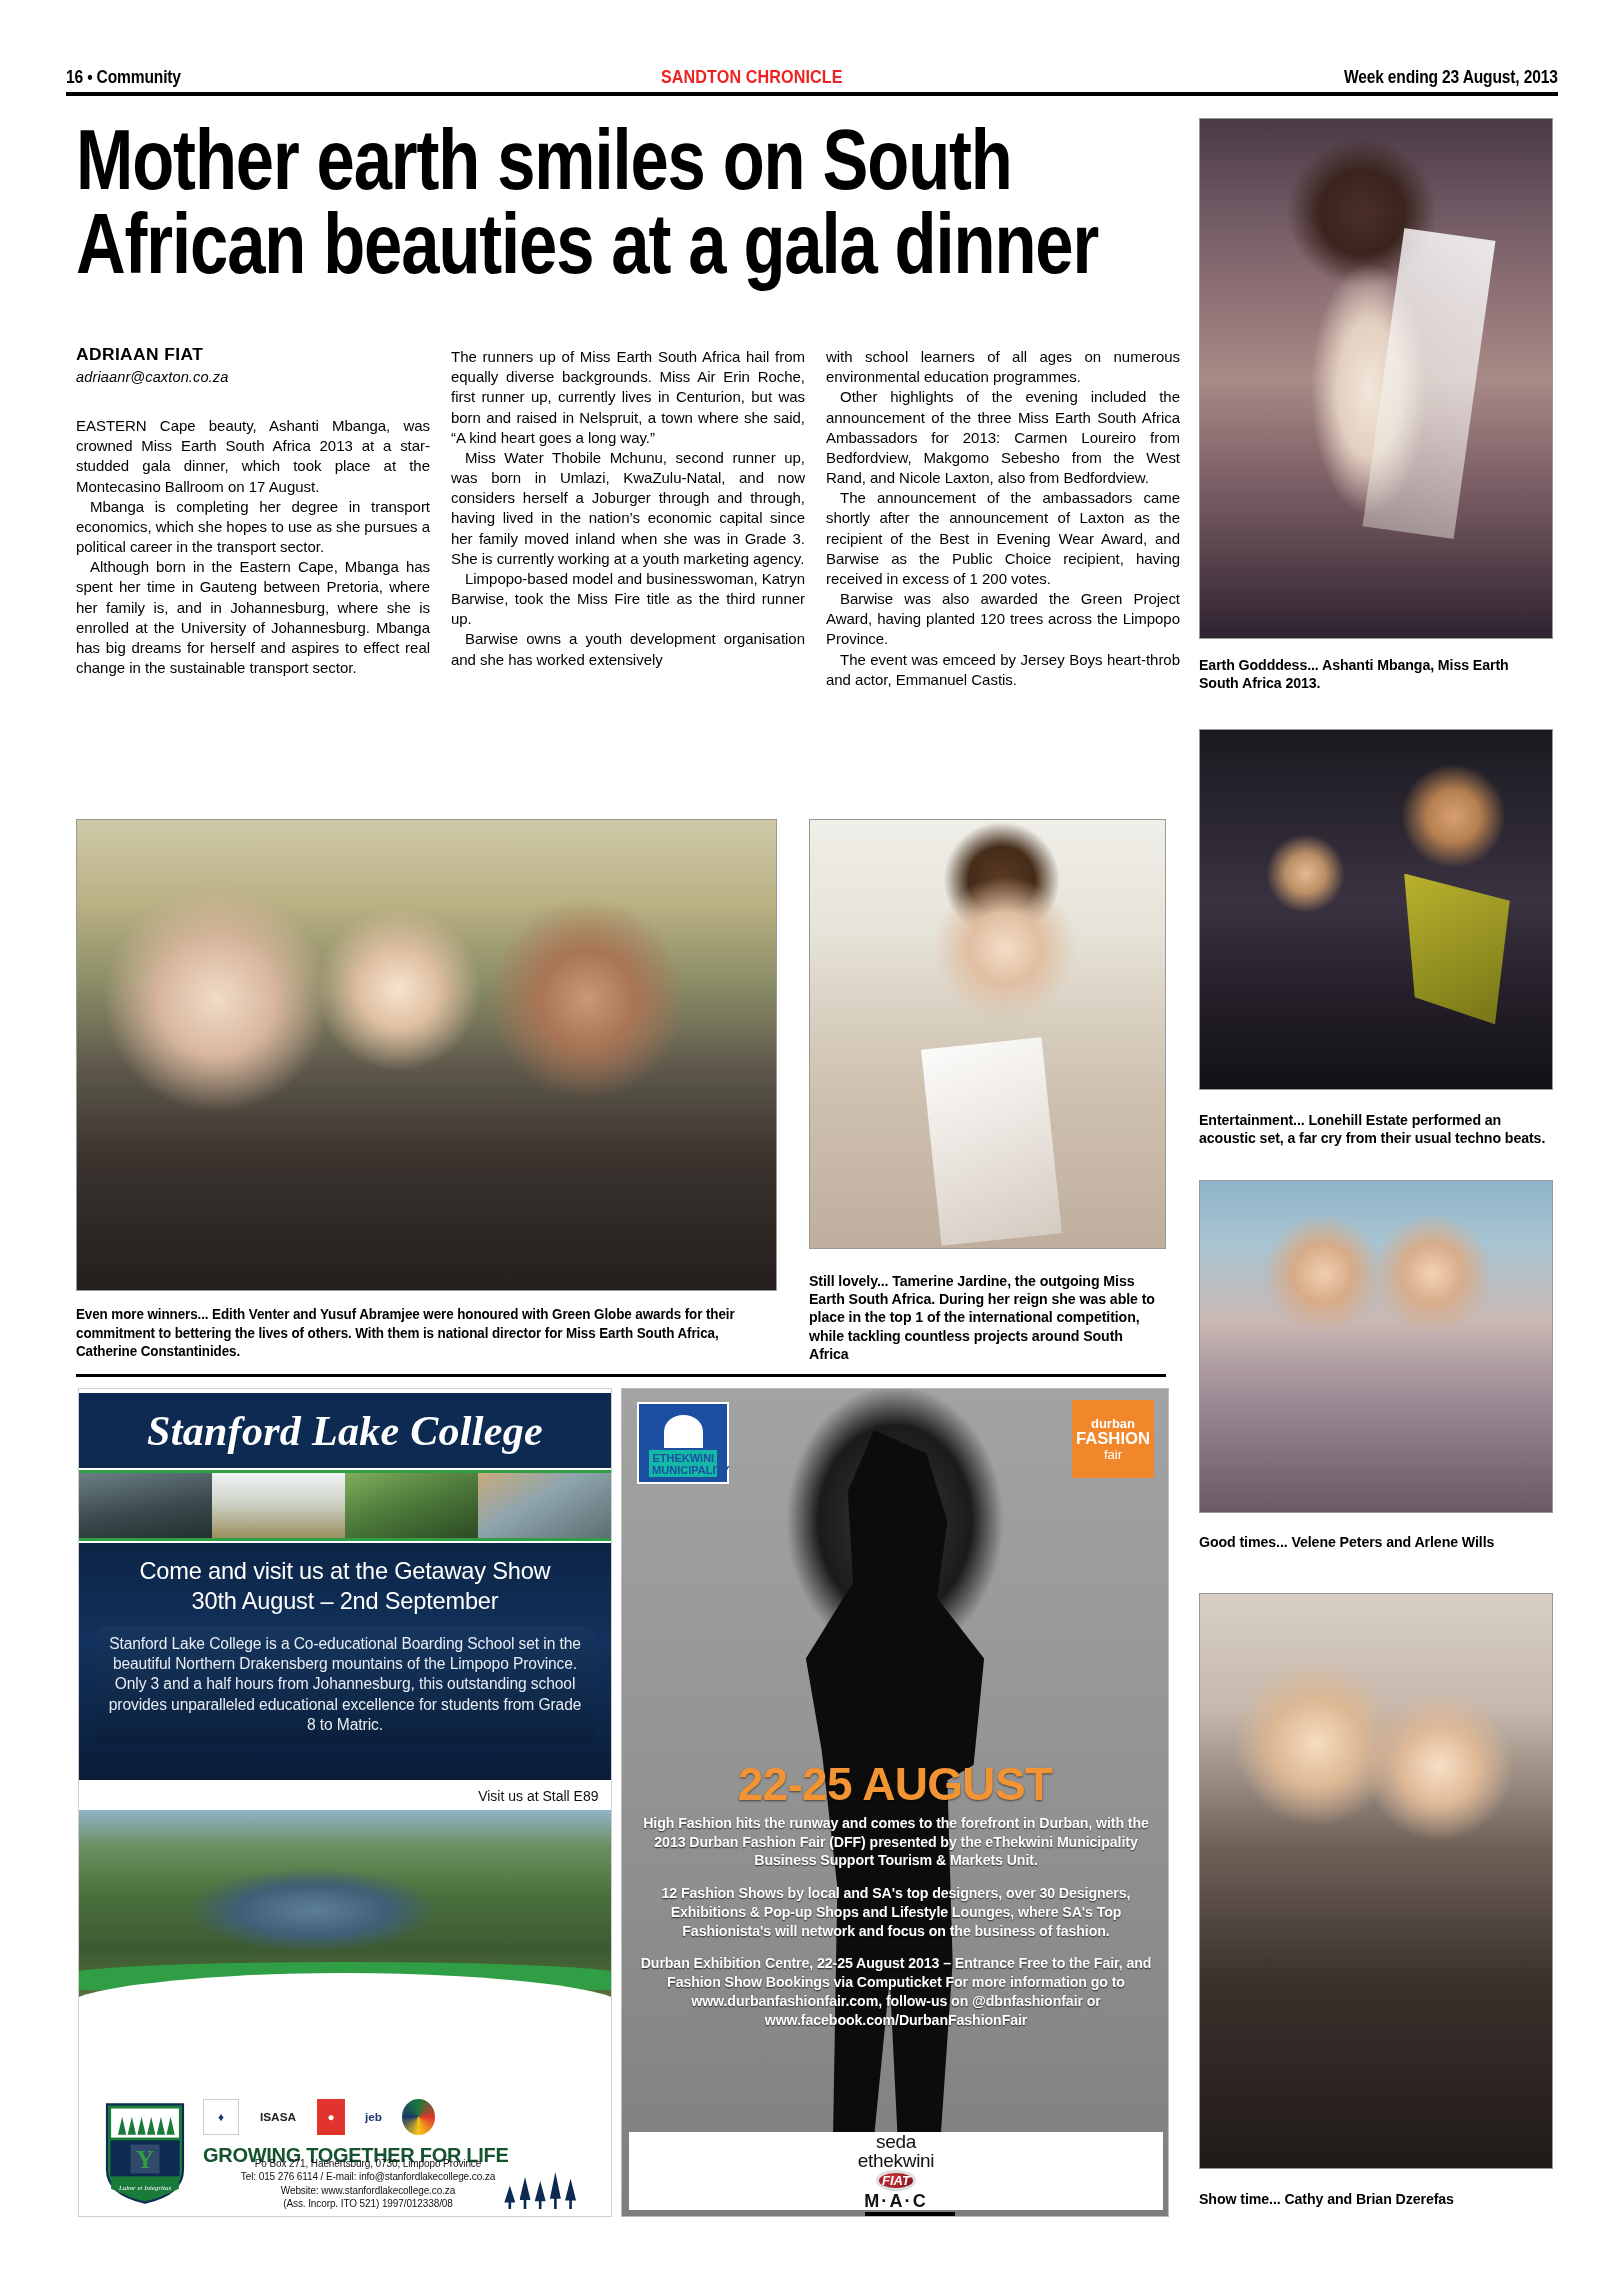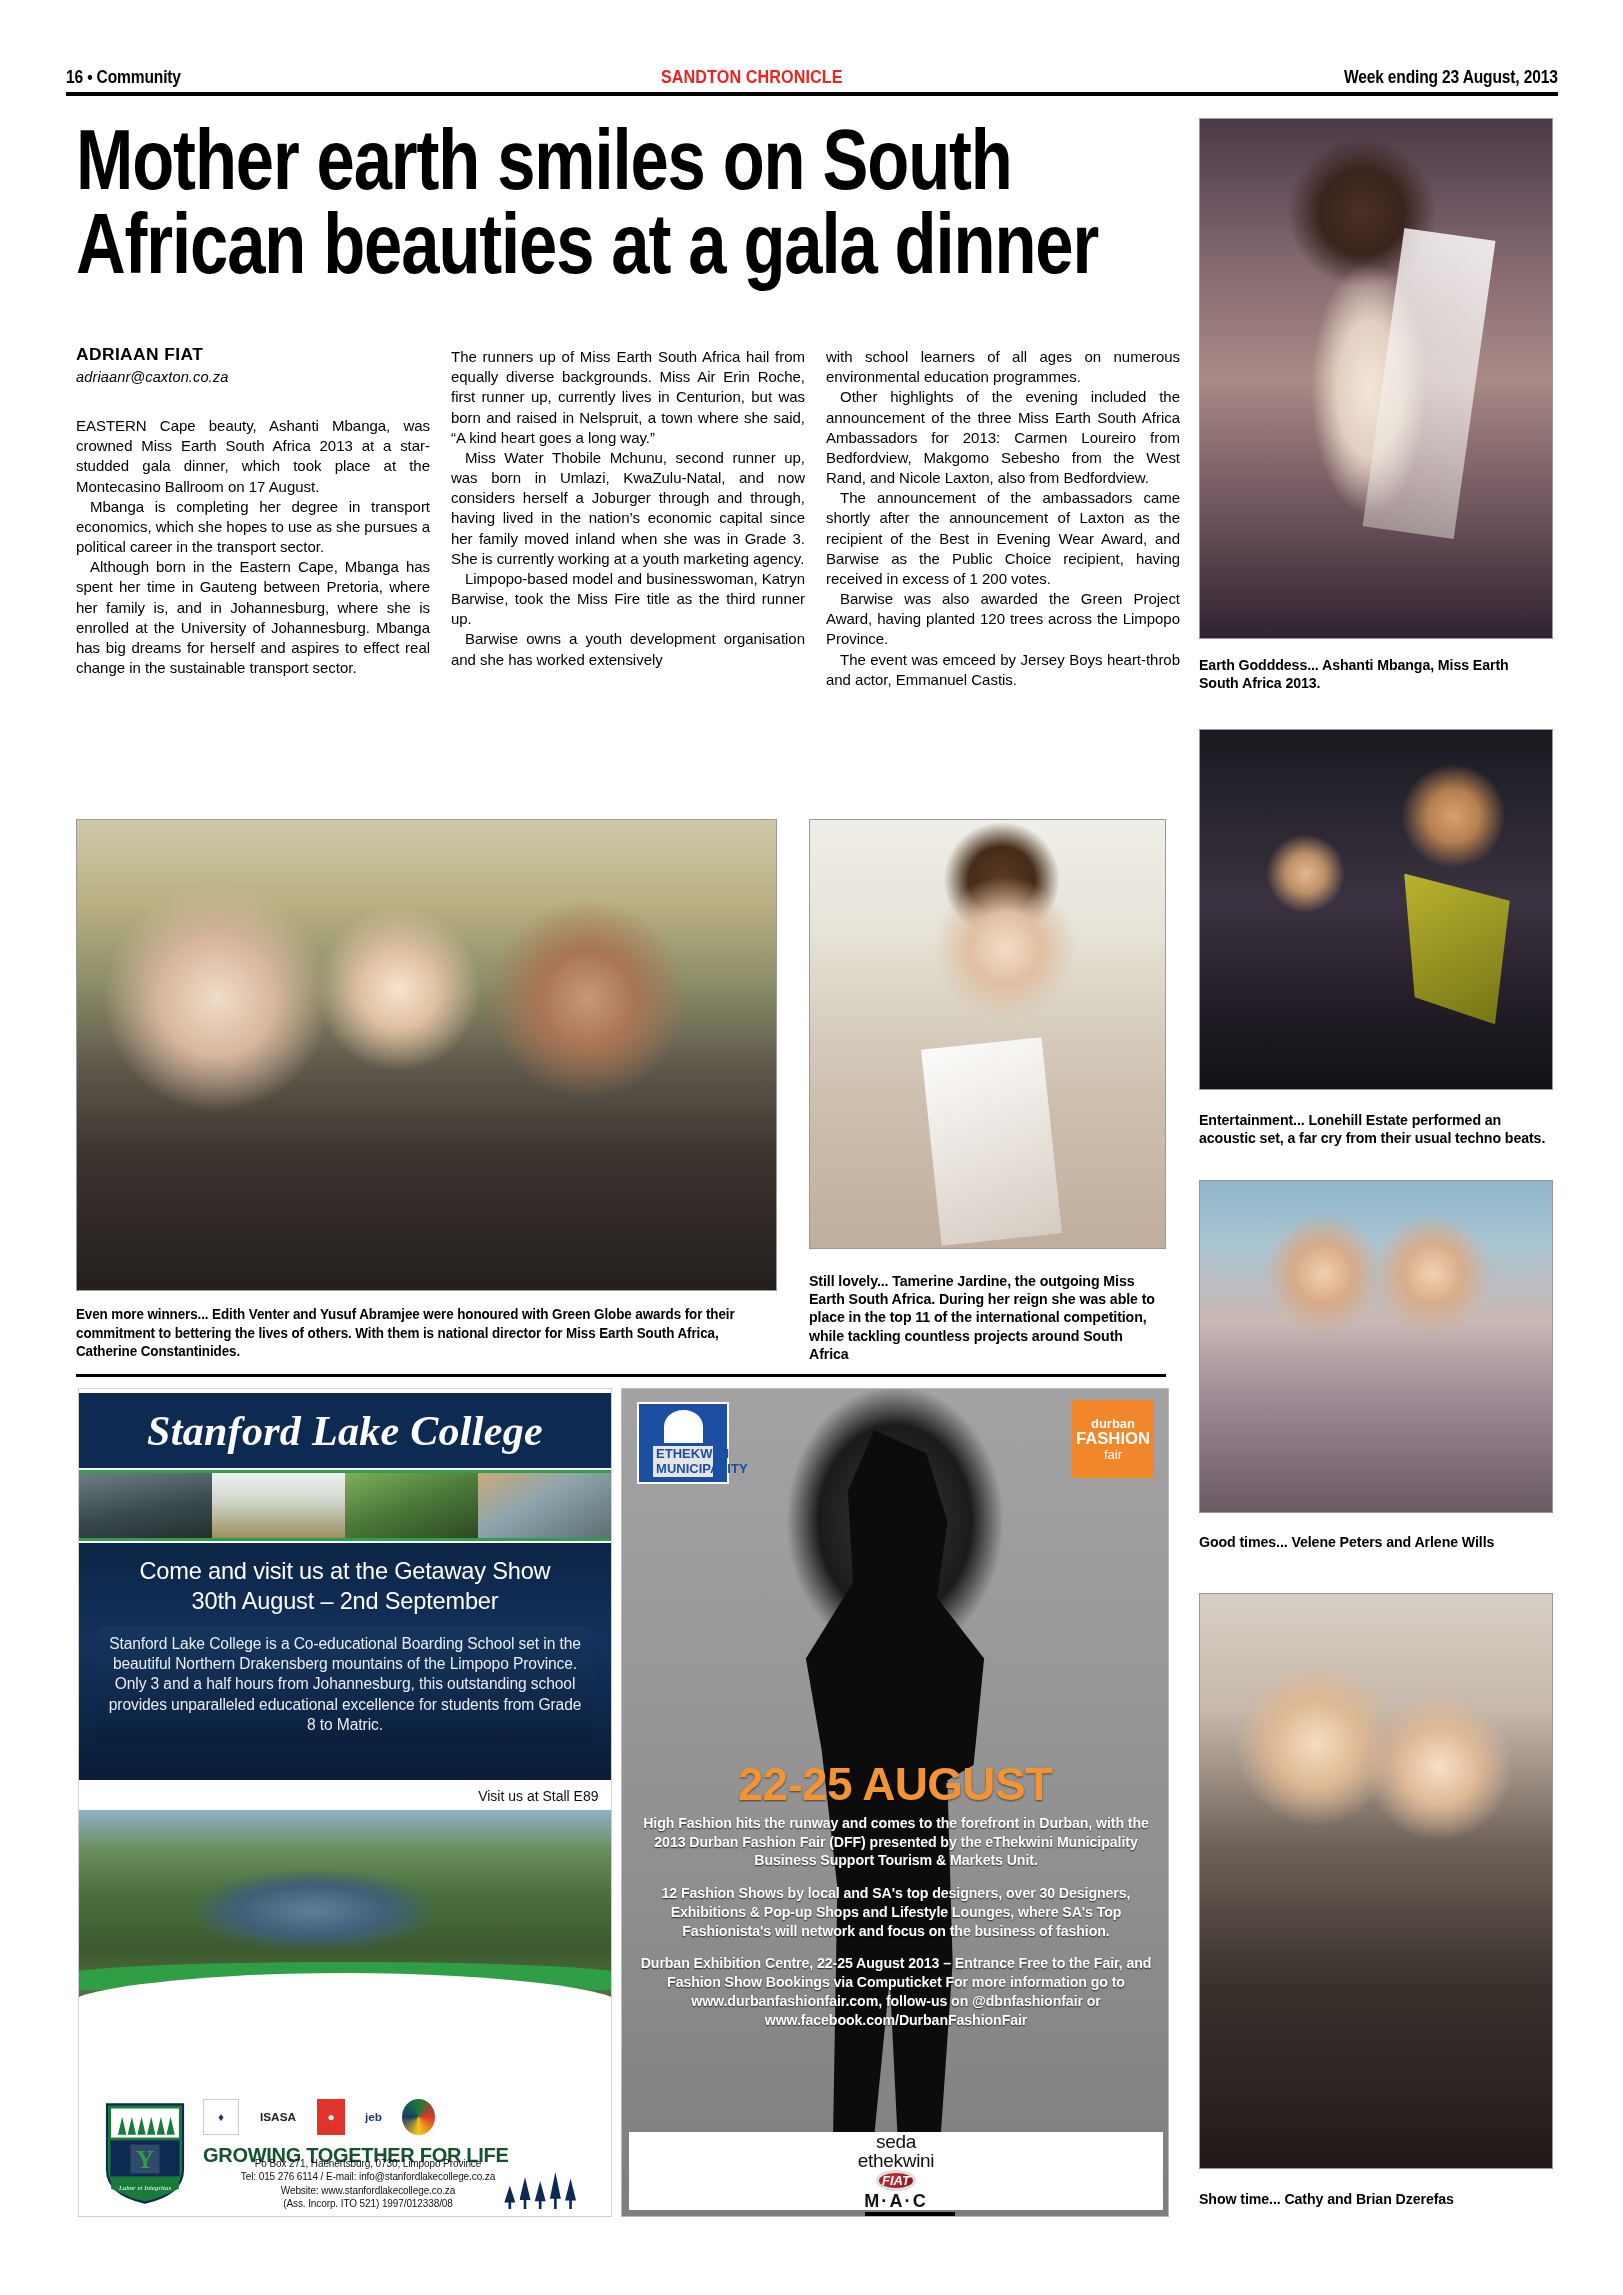--- a/index.html
+++ b/index.html
@@ -296,22 +296,22 @@
     clip-path: polygon(42% 0, 62% 3%, 70% 12%, 66% 22%, 84% 30%, 80% 44%, 70% 46%, 72% 70%, 66% 100%, 52% 100%, 48% 72%, 40% 100%, 26% 100%, 28% 60%, 22% 42%, 16% 30%, 34% 20%, 32% 8%);
   }
   .dff-ethek {
     position: absolute; left: 15.3px; top: 12.5px; width: 92px; height: 82px;
     background: #1c4fa1; border: 2.1px solid #fff;
     display: flex; flex-direction: column; align-items: center; justify-content: flex-end;
     padding-bottom: 4.2px;
   }
   .dff-ethek .dome { width: 39px; height: 33px; background: #fff; border-radius: 50% 50% 0 0; margin-bottom: 2.8px; }
   .dff-ethek .lbl {
-    background: #e5e5e5; color: #1c4fa1; font-family:"Liberation Sans",sans-serif;
-    font-weight: bold; font-size: 13px; line-height: 1.1; text-align: center; padding: 1.4px 2.8px; width: 60px;
+    background: #14b8a6; color: #1c4fa1; font-family:"Liberation Sans",sans-serif;
+    font-weight: bold; font-size: 11px; line-height: 1.1; text-align: center; padding: 1.4px 2.8px; width: 68px;
   }
   .dff-logo {
     position: absolute; right: 14px; top: 11px; width: 82px; height: 78px;
     background: #f1862a; border: 1.4px solid #f1862a;
     display:flex; flex-direction:column; align-items:center; justify-content:center;
   }
   .dff-logo span {
     display:block; font-family:"Liberation Sans",sans-serif; color:#fff; font-weight:bold;
     line-height: 1.05; text-align:center;
   }
@@ -410,21 +410,21 @@
   <div class="caption" id="cap-showtime">Show time... Cathy and Brian Dzerefas</div>
 
   <div class="photo" id="photo-winners">
       <div class="ph-inner"></div>
     </div>
   <div class="caption" id="cap-winners">Even more winners... Edith Venter and Yusuf Abramjee were honoured with Green Globe awards for their commitment to bettering the lives of others. With them is national director for Miss Earth South Africa, Catherine Constantinides.</div>
 
   <div class="photo" id="photo-tamerine">
       <div class="ph-inner"></div>
     </div>
-  <div class="caption" id="cap-tamerine">Still lovely... Tamerine Jardine, the outgoing Miss Earth South Africa. During her reign she was able to place in the top 11 of the international competition, while tackling countless projects around South Africa</div>
+  <div class="caption" id="cap-tamerine">Still lovely... Tamerine Jardine, the outgoing Miss Earth South Africa. During her reign she was able to place in the top 1 of the international competition, while tackling countless projects around South Africa</div>
 
   <div class="ads-rule"></div>
 
   <div id="ad-stanford">
     <div class="slc-head">
       <div class="slc-head-title">Stanford Lake College</div>
     </div>
     <div class="slc-strip">
       <div class="st1"></div>
       <div class="st2"></div>

